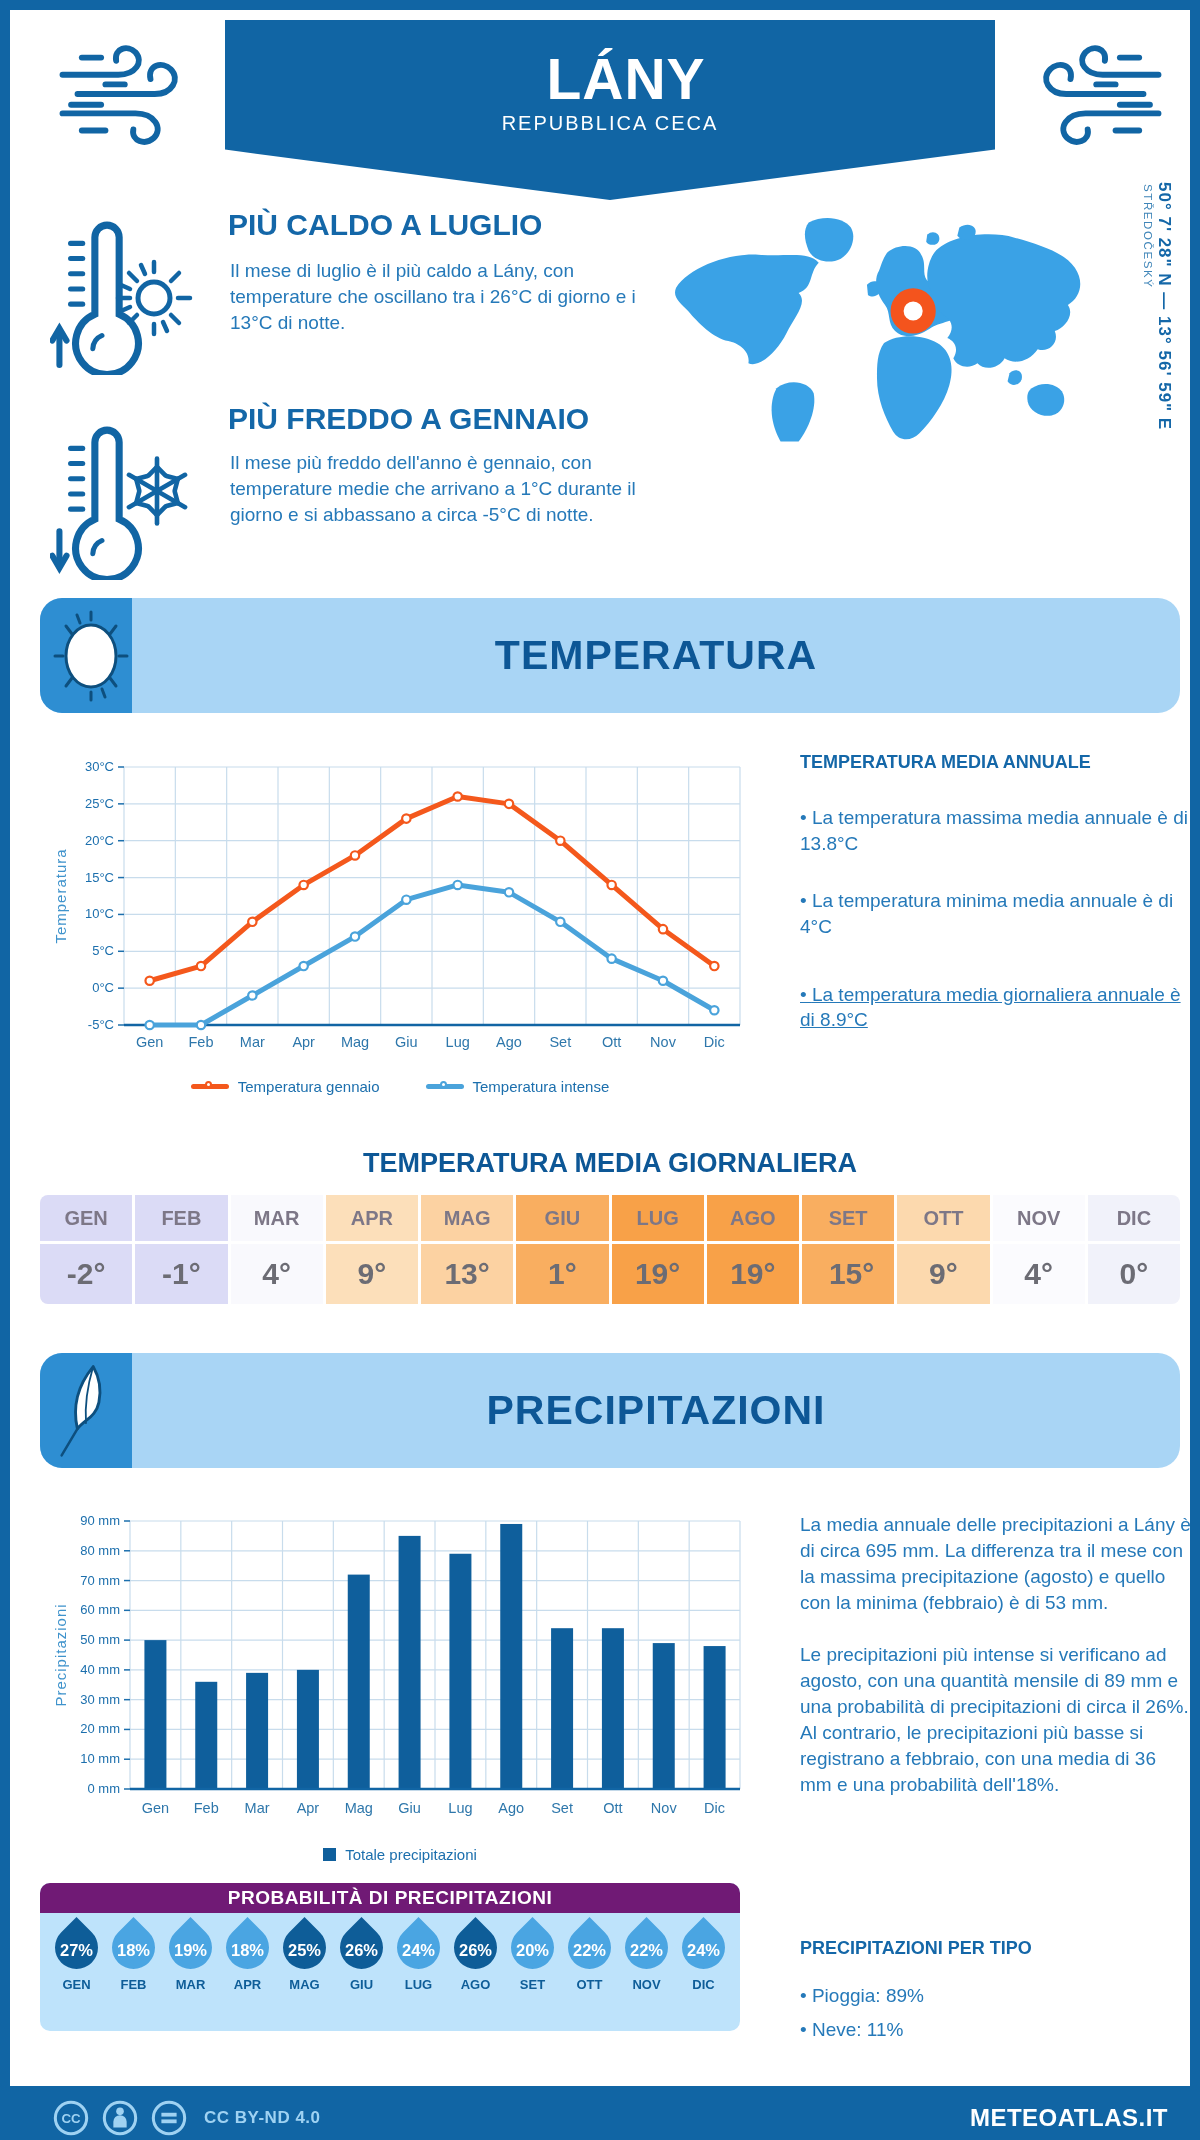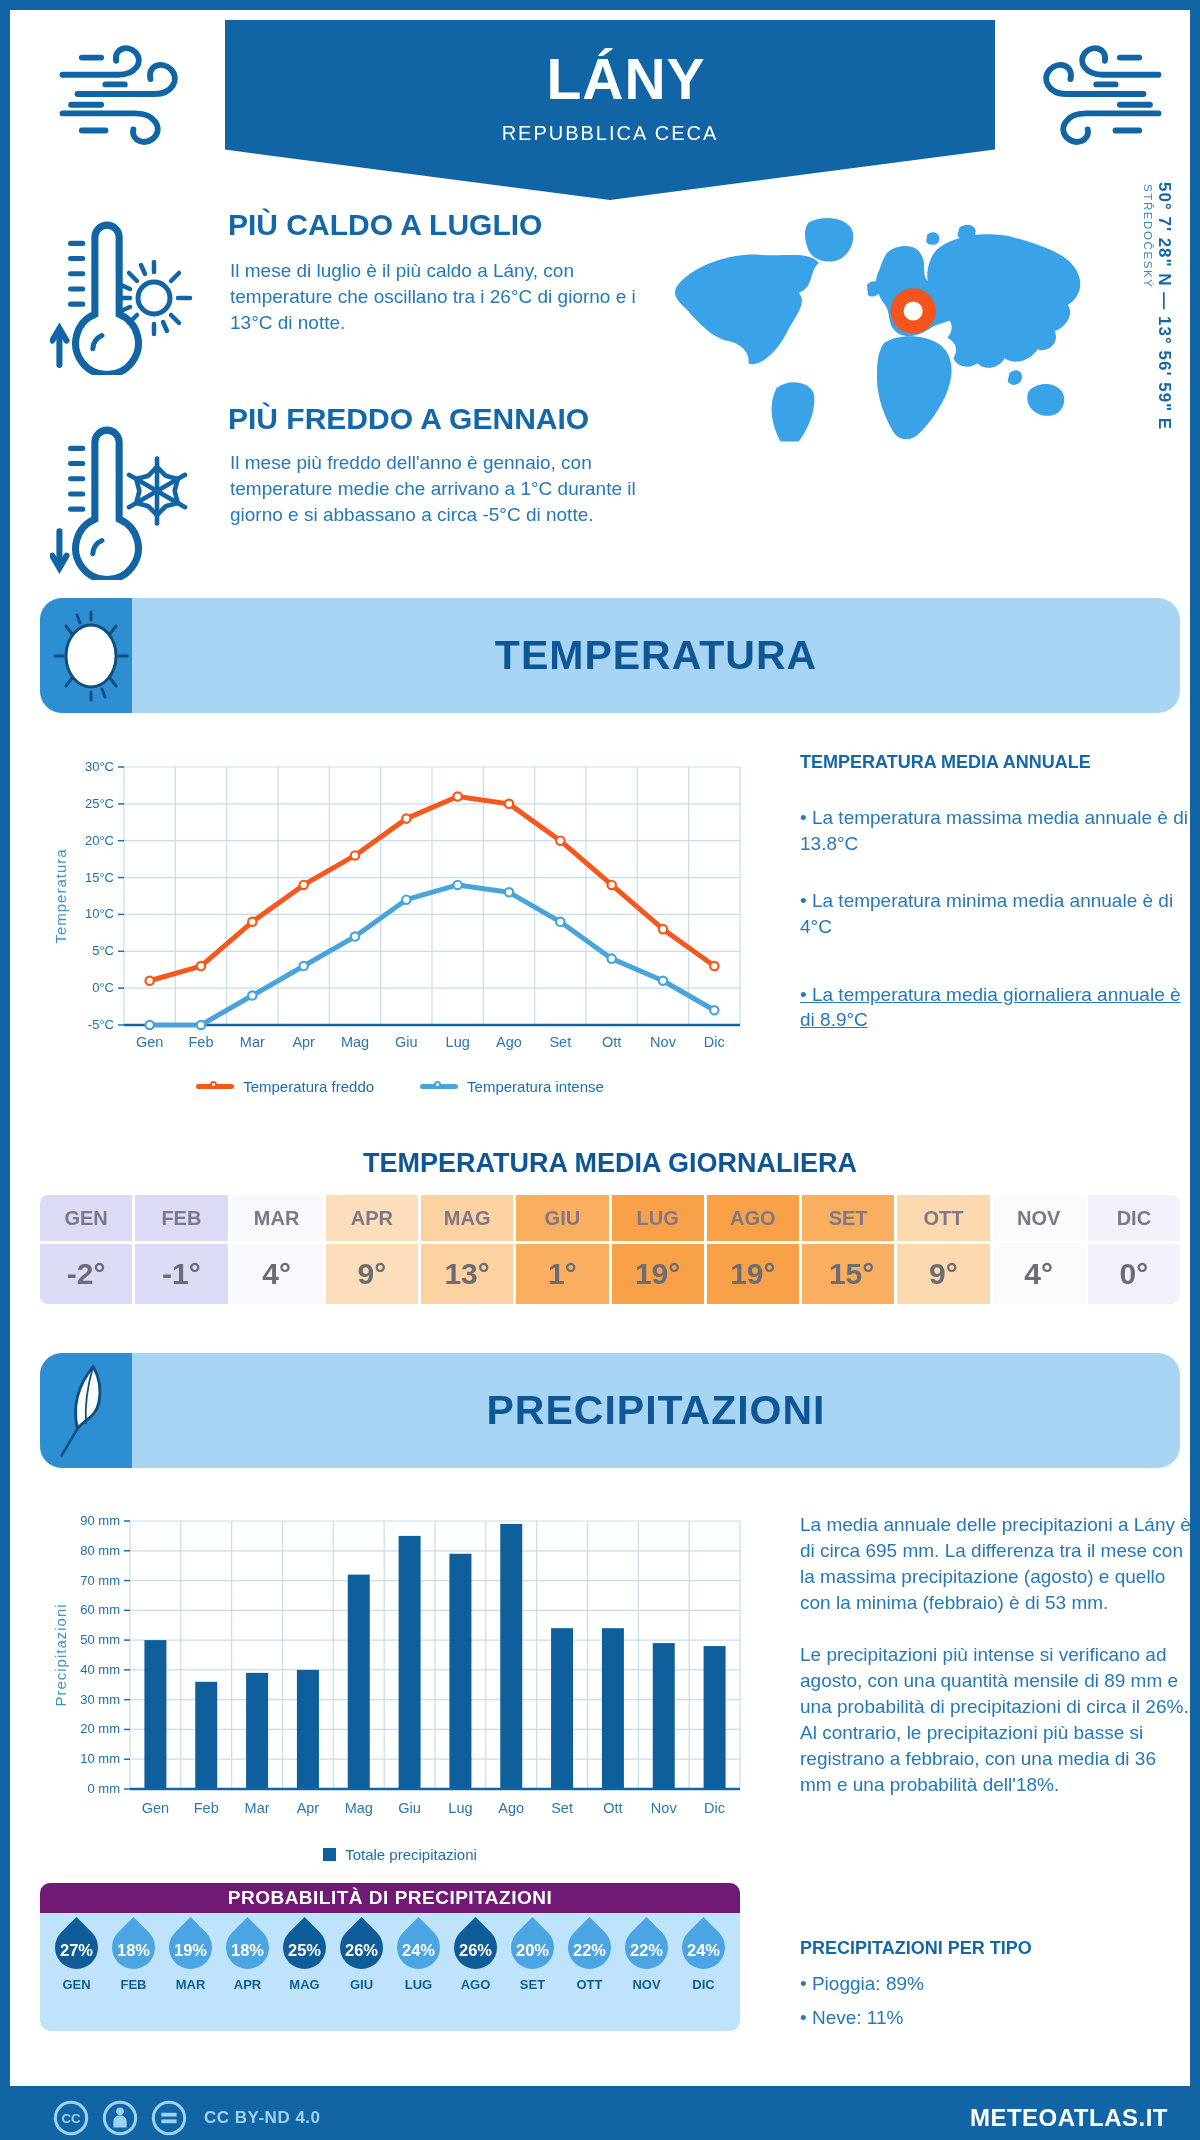--- a/index.html
+++ b/index.html
@@ -9,21 +9,21 @@
   *{margin:0;padding:0;box-sizing:border-box;}
   html,body{background:#fff;}
   body{width:1200px;height:2140px;position:relative;font-family:"Liberation Sans",sans-serif;overflow:hidden;}
   .page{position:absolute;inset:0;border:10px solid var(--dark);border-bottom:none;background:#fff;}
   .abs{position:absolute;}
 
   
   .banner{left:215px;top:10px;width:770px;height:180px;background:var(--dark);
     clip-path:polygon(0 0,100% 0,100% 72%,50% 100%,0 72%);text-align:center;color:#fff;}
   .banner h1{font-size:57px;letter-spacing:1px;margin-top:26px;font-weight:bold;padding-left:32px;}
-  .banner .sub{font-size:20px;letter-spacing:2px;margin-top:10px;}
+  .banner .sub{font-size:20px;letter-spacing:2px;}
   .wind{width:138px;height:118px;}
   .wind.right{transform:scaleX(-1);}
 
   
   .hl-head{font-size:30px;font-weight:bold;color:var(--head);}
   .hl-text{font-size:19px;color:var(--body);line-height:1.38;}
 
   
   .coords{right:16px;top:172px;writing-mode:vertical-rl;color:var(--head);}
   .coords .big{font-size:17px;font-weight:bold;letter-spacing:1px;}
@@ -302,21 +302,21 @@
         <text x="613" y="292" text-anchor="middle" font-size="14.5" fill="#2e77ab" font-family="Liberation Sans,sans-serif">Nov</text>
         <text x="664.3333333333334" y="292" text-anchor="middle" font-size="14.5" fill="#2e77ab" font-family="Liberation Sans,sans-serif">Dic</text>
         <text x="16" y="141" text-anchor="middle" font-size="15" fill="#3f93cc" letter-spacing="1" transform="rotate(-90 16 141)" font-family="Liberation Sans,sans-serif">Temperatura</text>
       </svg>
   </div>
   <div class="abs legend-row" id="lineLegend" style="left:40px;top:1068px;width:700px">
       <div class="leg-item">
         <div class="leg-line" style="background: rgb(244, 88, 28);">
           <div class="leg-dot" style="border-color: rgb(244, 88, 28);"></div>
         </div>
-        <div class="leg-txt">Temperatura freddo</div>
+        <div class="leg-txt">Temperatura gennaio</div>
       </div>
       <div class="leg-item">
         <div class="leg-line" style="background: rgb(74, 163, 219);">
           <div class="leg-dot" style="border-color: rgb(74, 163, 219);"></div>
         </div>
         <div class="leg-txt">Temperatura intense</div>
       </div>
     </div>
 
   <div class="abs" style="left:790px;top:742px;width:392px">
@@ -526,21 +526,21 @@
             <span>24%</span>
           </div>
           <div class="drop-month">DIC</div>
         </div>
       </div>
   </div>
 
   <div class="abs" style="left:790px;top:1928px;width:392px">
     <div class="panel-head" style="margin-bottom:0">PRECIPITAZIONI PER TIPO</div>
     <div id="typeBullets">
-        <div class="bullet" style="margin-top: 12px;">Pioggia: 89%</div>
+        <div class="bullet" style="margin-top: 24px;">Pioggia: 89%</div>
         <div class="bullet" style="margin-top: 8px;">Neve: 11%</div>
       </div>
   </div>
 
   <div class="abs footer">
     <div class="cc-icons">
       <svg width="38" height="38" viewBox="0 0 40 40">
         <circle cx="20" cy="20" r="16.5" fill="none" stroke="#9fd2f2" stroke-width="3.2"></circle>
         <text x="20" y="25.5" text-anchor="middle" font-size="14" font-weight="bold" fill="#9fd2f2" font-family="Liberation Sans,sans-serif">CC</text>
       </svg>

